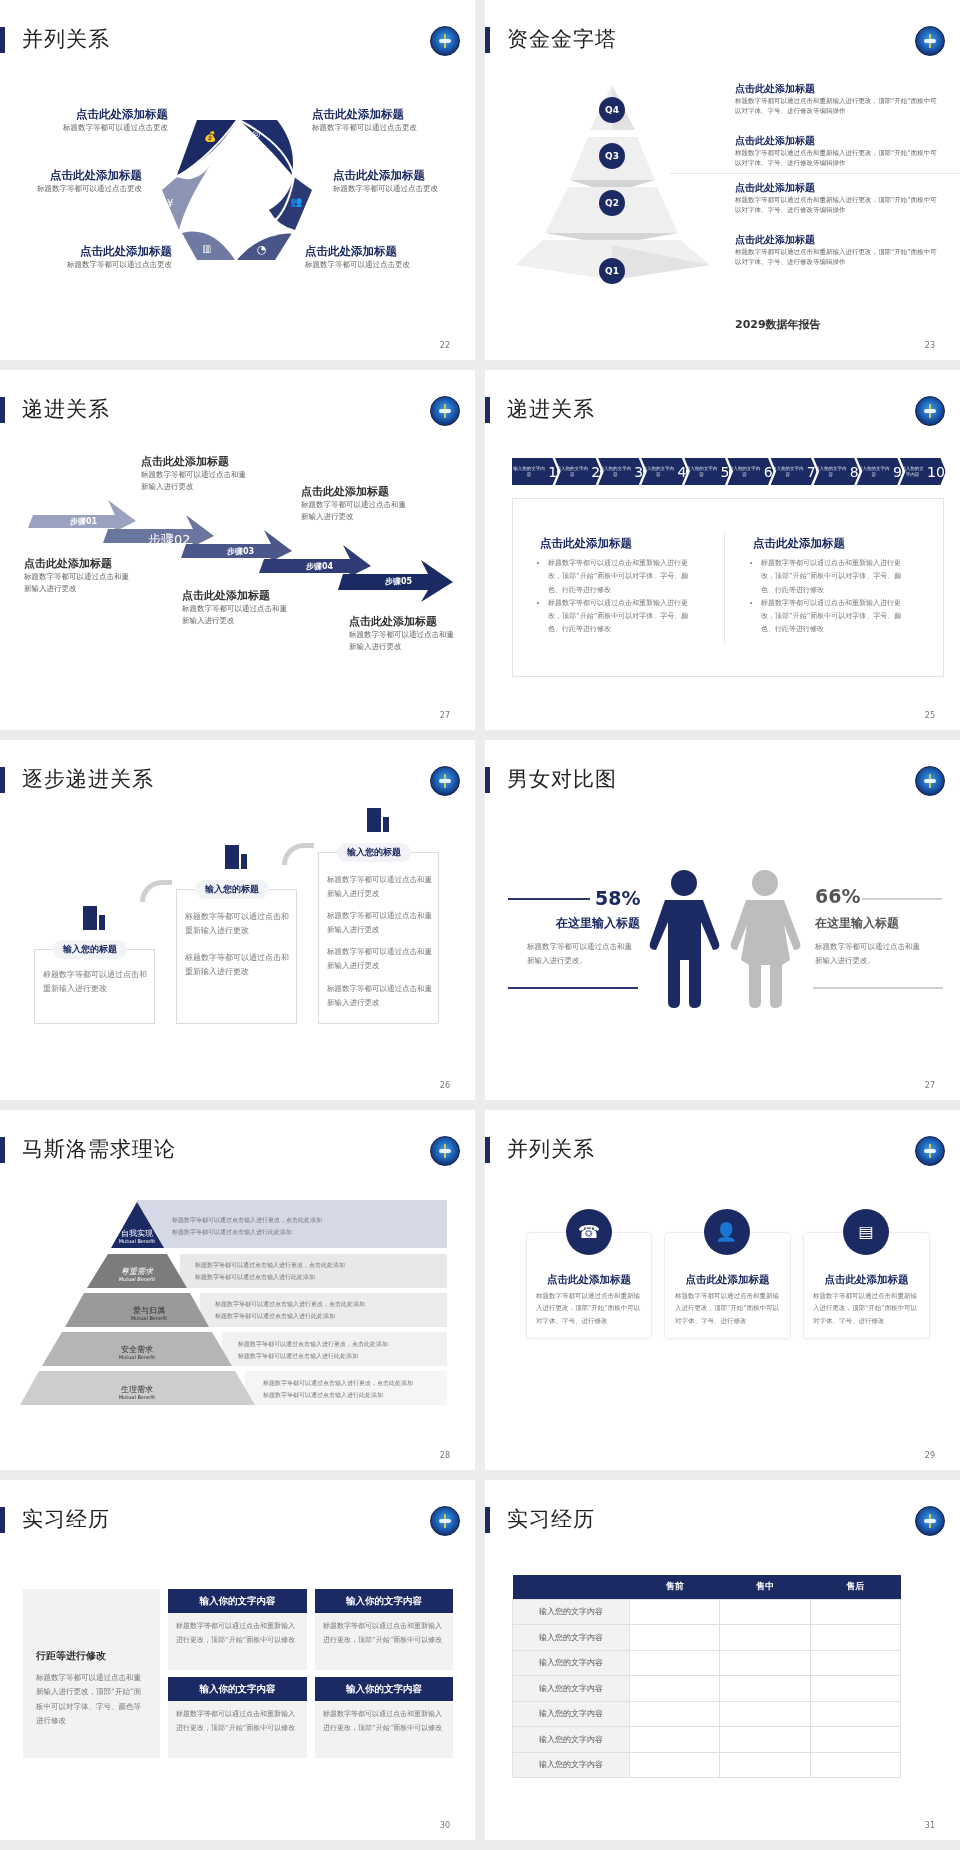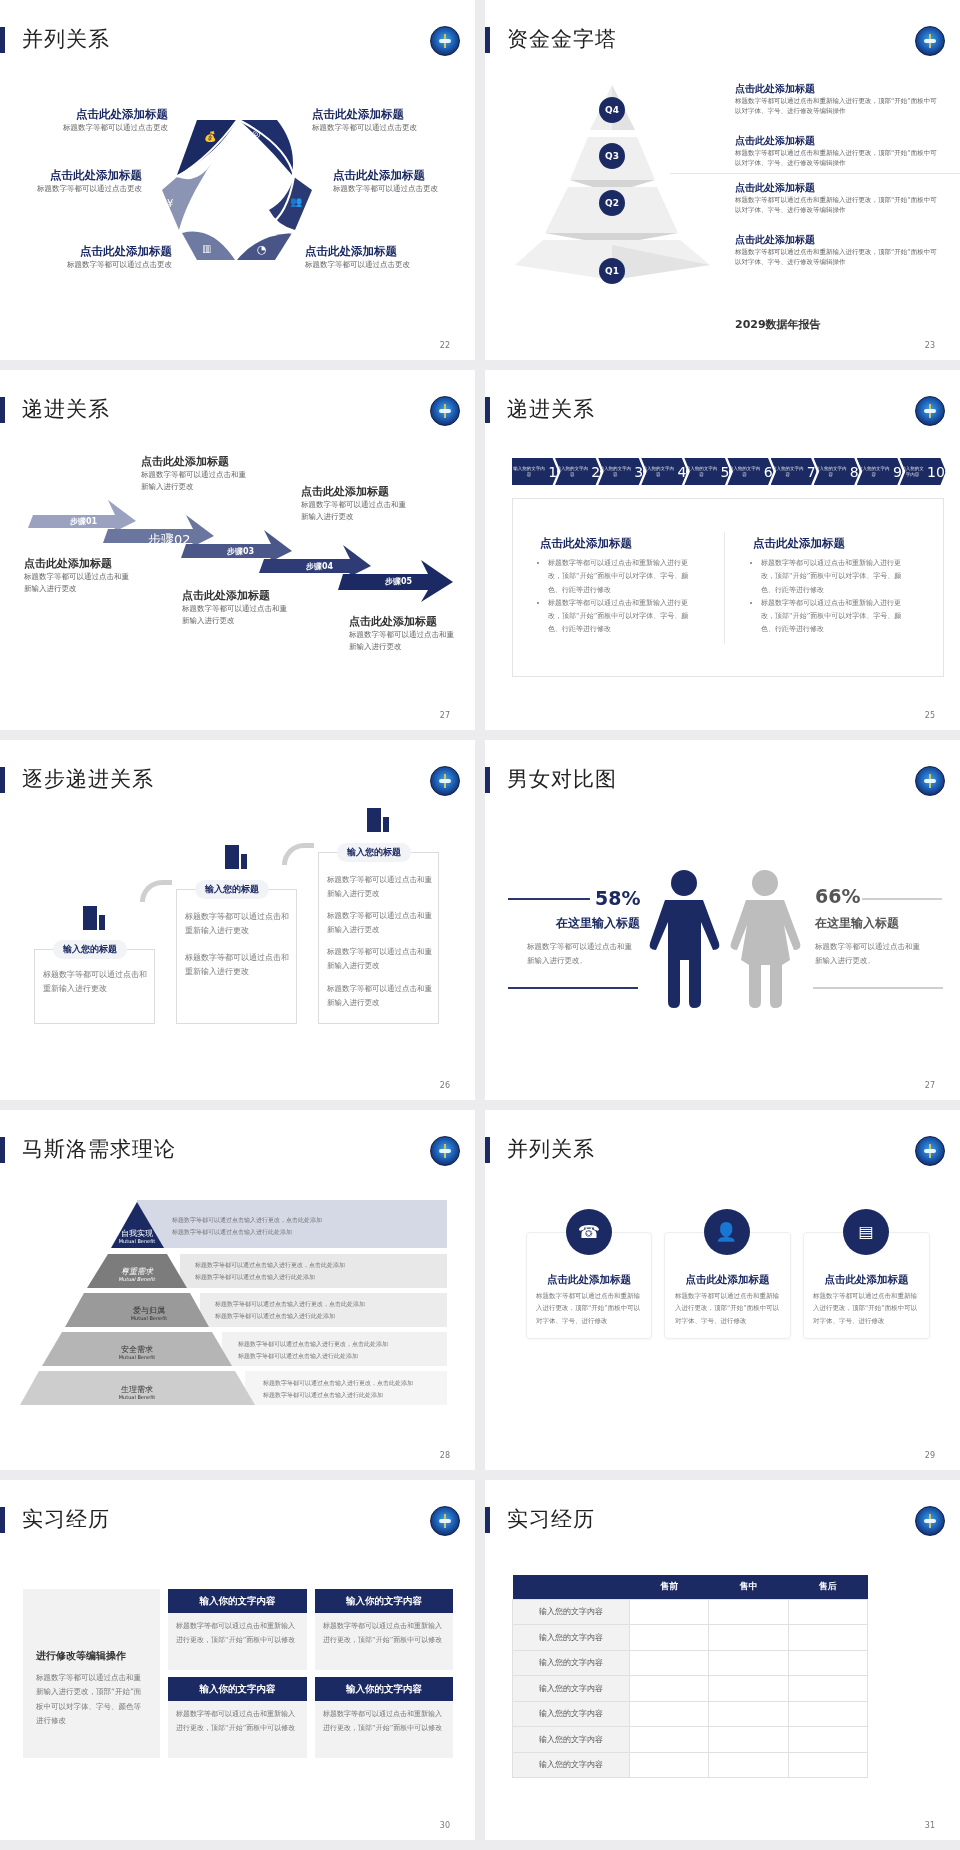--- a/index.html
+++ b/index.html
@@ -31,21 +31,21 @@
           clip-path: polygon(0 0, 88% 0, 100% 50%, 88% 100%, 0 100%, 12% 50%); margin-right: -3px; border-right: 1px solid #fff; }
   .chev:first-child { clip-path: polygon(0 0, 88% 0, 100% 50%, 88% 100%, 0 100%); }
   .chev .mini { font-size: 4.5px; line-height: 1.3; text-align: center; opacity: .9; }
   .chev .num { font-size: 14px; }
 
   
   .mz-band { position: absolute; height: 32px; }
   .mz-tri { position: absolute; text-align: center; color: #fff; font-size: 8px; line-height: 1.1; }
 
   
-  table.t31 { position: absolute; left: 27px; top: 95px; width: 356px; border-collapse: collapse; font-size: 8px; }
+  table.t31 { position: absolute; left: 27px; top: 95px; width: 389px; border-collapse: collapse; font-size: 8px; }
   table.t31 th { background: #1b2a63; color: #fff; height: 24px; font-weight: bold; font-size: 9px; }
   table.t31 td { height: 25.5px; border: 1px solid #e0e0e0; }
   table.t31 td.rowhead { background: #f2f2f2; color: #555; text-align: center; width: 117px; }
 </style>
 </head>
 <body>
 
 <div class="slide" style="left:0;top:0;">
   <div class="slide-title-bar"></div>
   <div class="slide-title">并列关系</div>
@@ -396,21 +396,21 @@
 
   <div class="page-num">29</div>
 </div>
 
 <div class="slide" style="left:0;top:1480px;">
   <div class="slide-title-bar"></div>
   <div class="slide-title">实习经历</div>
   <div class="logo"></div>
 
   <div style="position:absolute;left:23px;top:109px;width:137px;height:169px;background:#f2f2f2;">
-    <div style="position:absolute;left:13px;top:60px;font-size:10px;font-weight:bold;color:#333;">进行修改等编辑操作</div>
+    <div style="position:absolute;left:13px;top:60px;font-size:10px;font-weight:bold;color:#333;">行距等进行修改</div>
     <div style="position:absolute;left:13px;top:82px;width:110px;font-size:7.5px;color:#777;line-height:1.9;">标题数字等都可以通过点击和重新输入进行更改，顶部“开始”面板中可以对字体、字号、颜色等进行修改</div>
   </div>
 
   <div style="position:absolute;left:168px;top:109px;width:139px;height:81px;background:#f2f2f2;">
     <div style="height:24px;background:#1b2a63;color:#fff;font-size:9.5px;font-weight:bold;text-align:center;line-height:24px;">输入你的文字内容</div>
     <div style="padding:6px 8px;font-size:7px;color:#777;line-height:2;">标题数字等都可以通过点击和重新输入进行更改，顶部“开始”面板中可以修改</div>
   </div>
   <div style="position:absolute;left:315px;top:109px;width:138px;height:81px;background:#f2f2f2;">
     <div style="height:24px;background:#1b2a63;color:#fff;font-size:9.5px;font-weight:bold;text-align:center;line-height:24px;">输入你的文字内容</div>
     <div style="padding:6px 8px;font-size:7px;color:#777;line-height:2;">标题数字等都可以通过点击和重新输入进行更改，顶部“开始”面板中可以修改</div>

